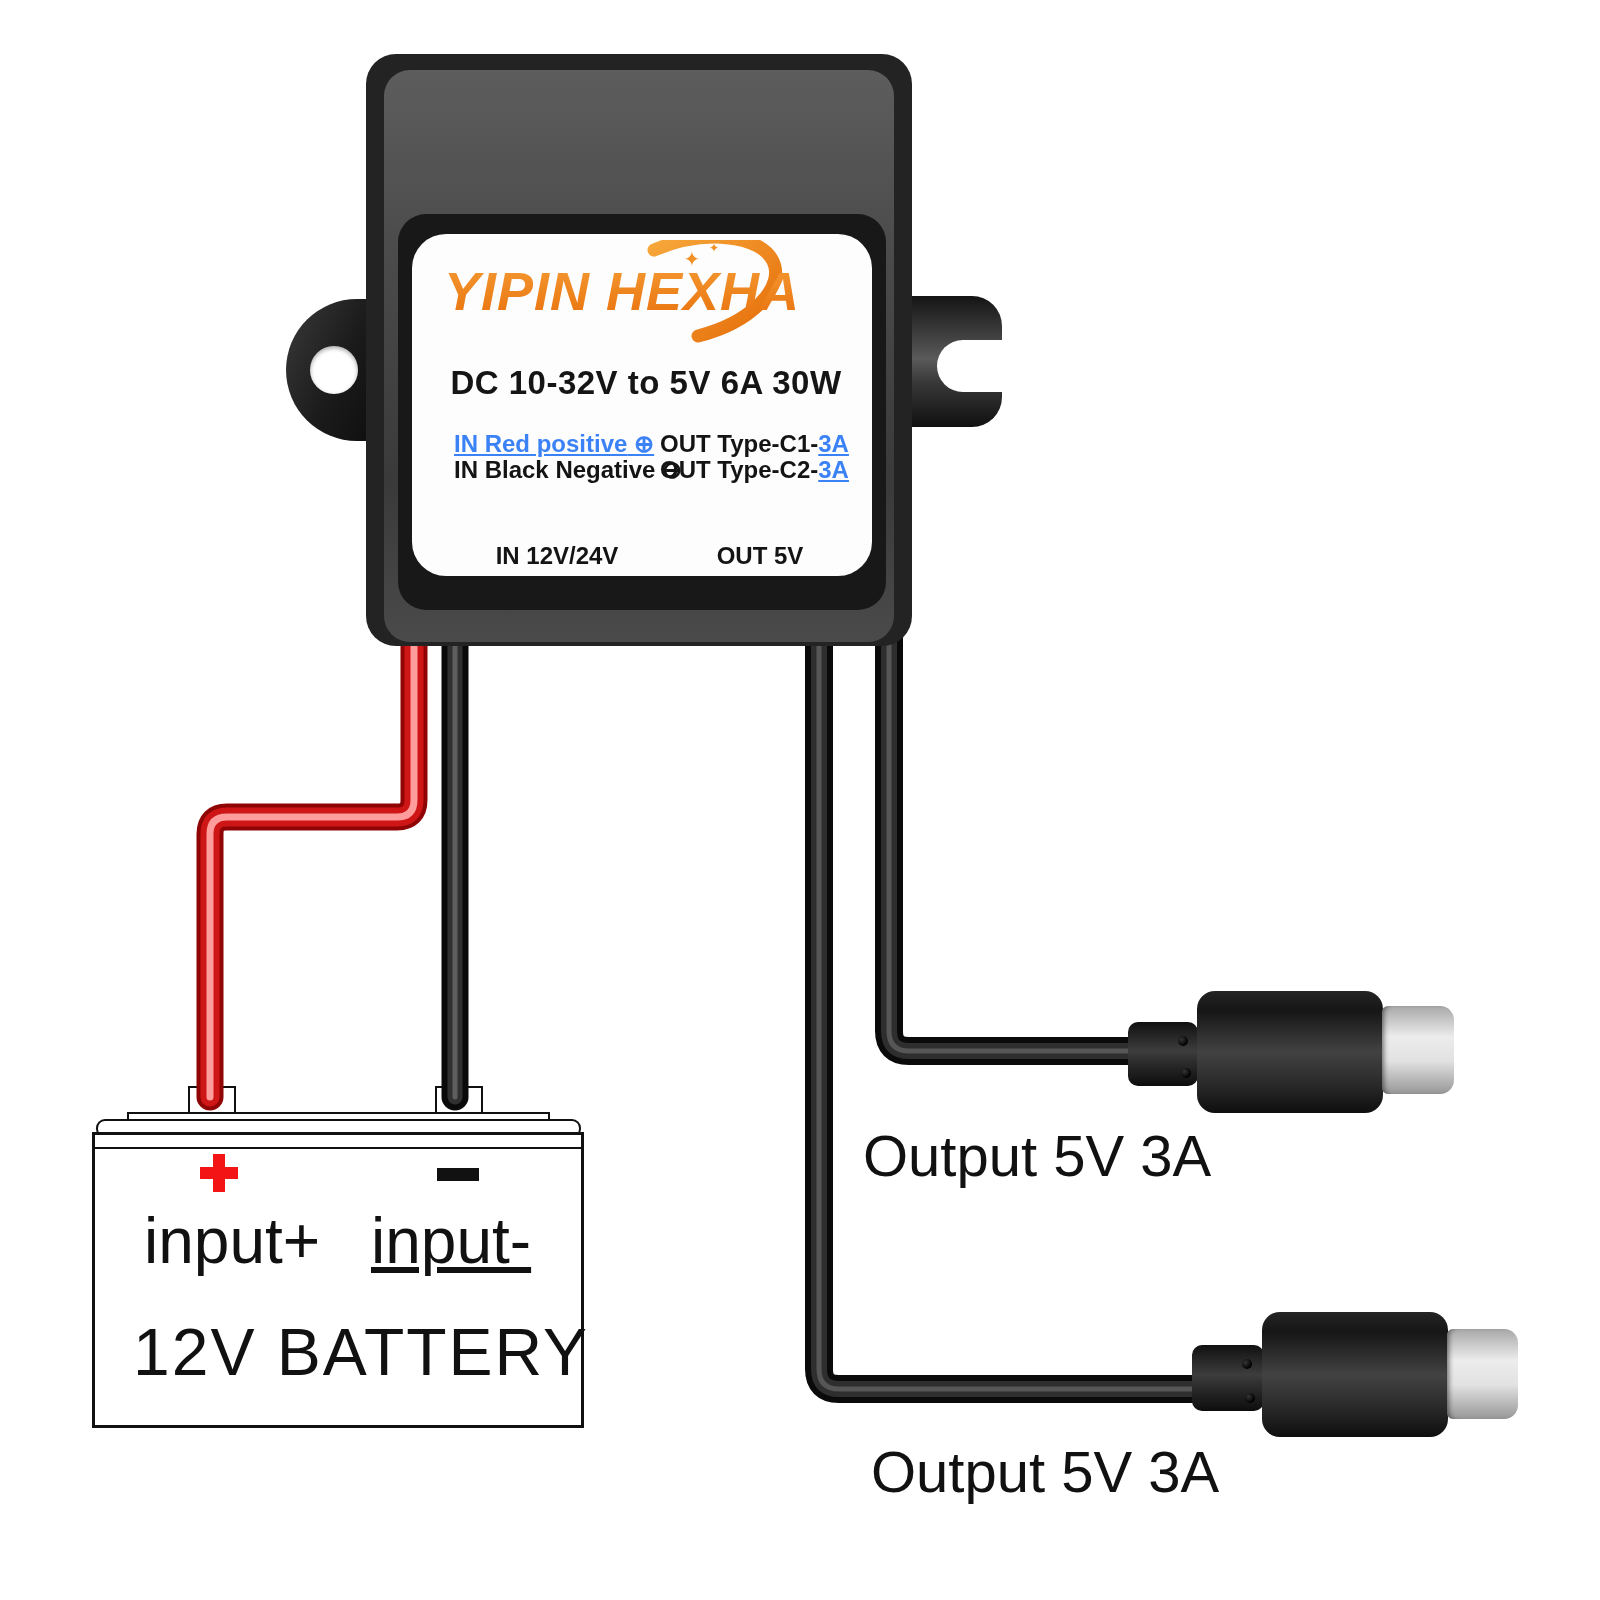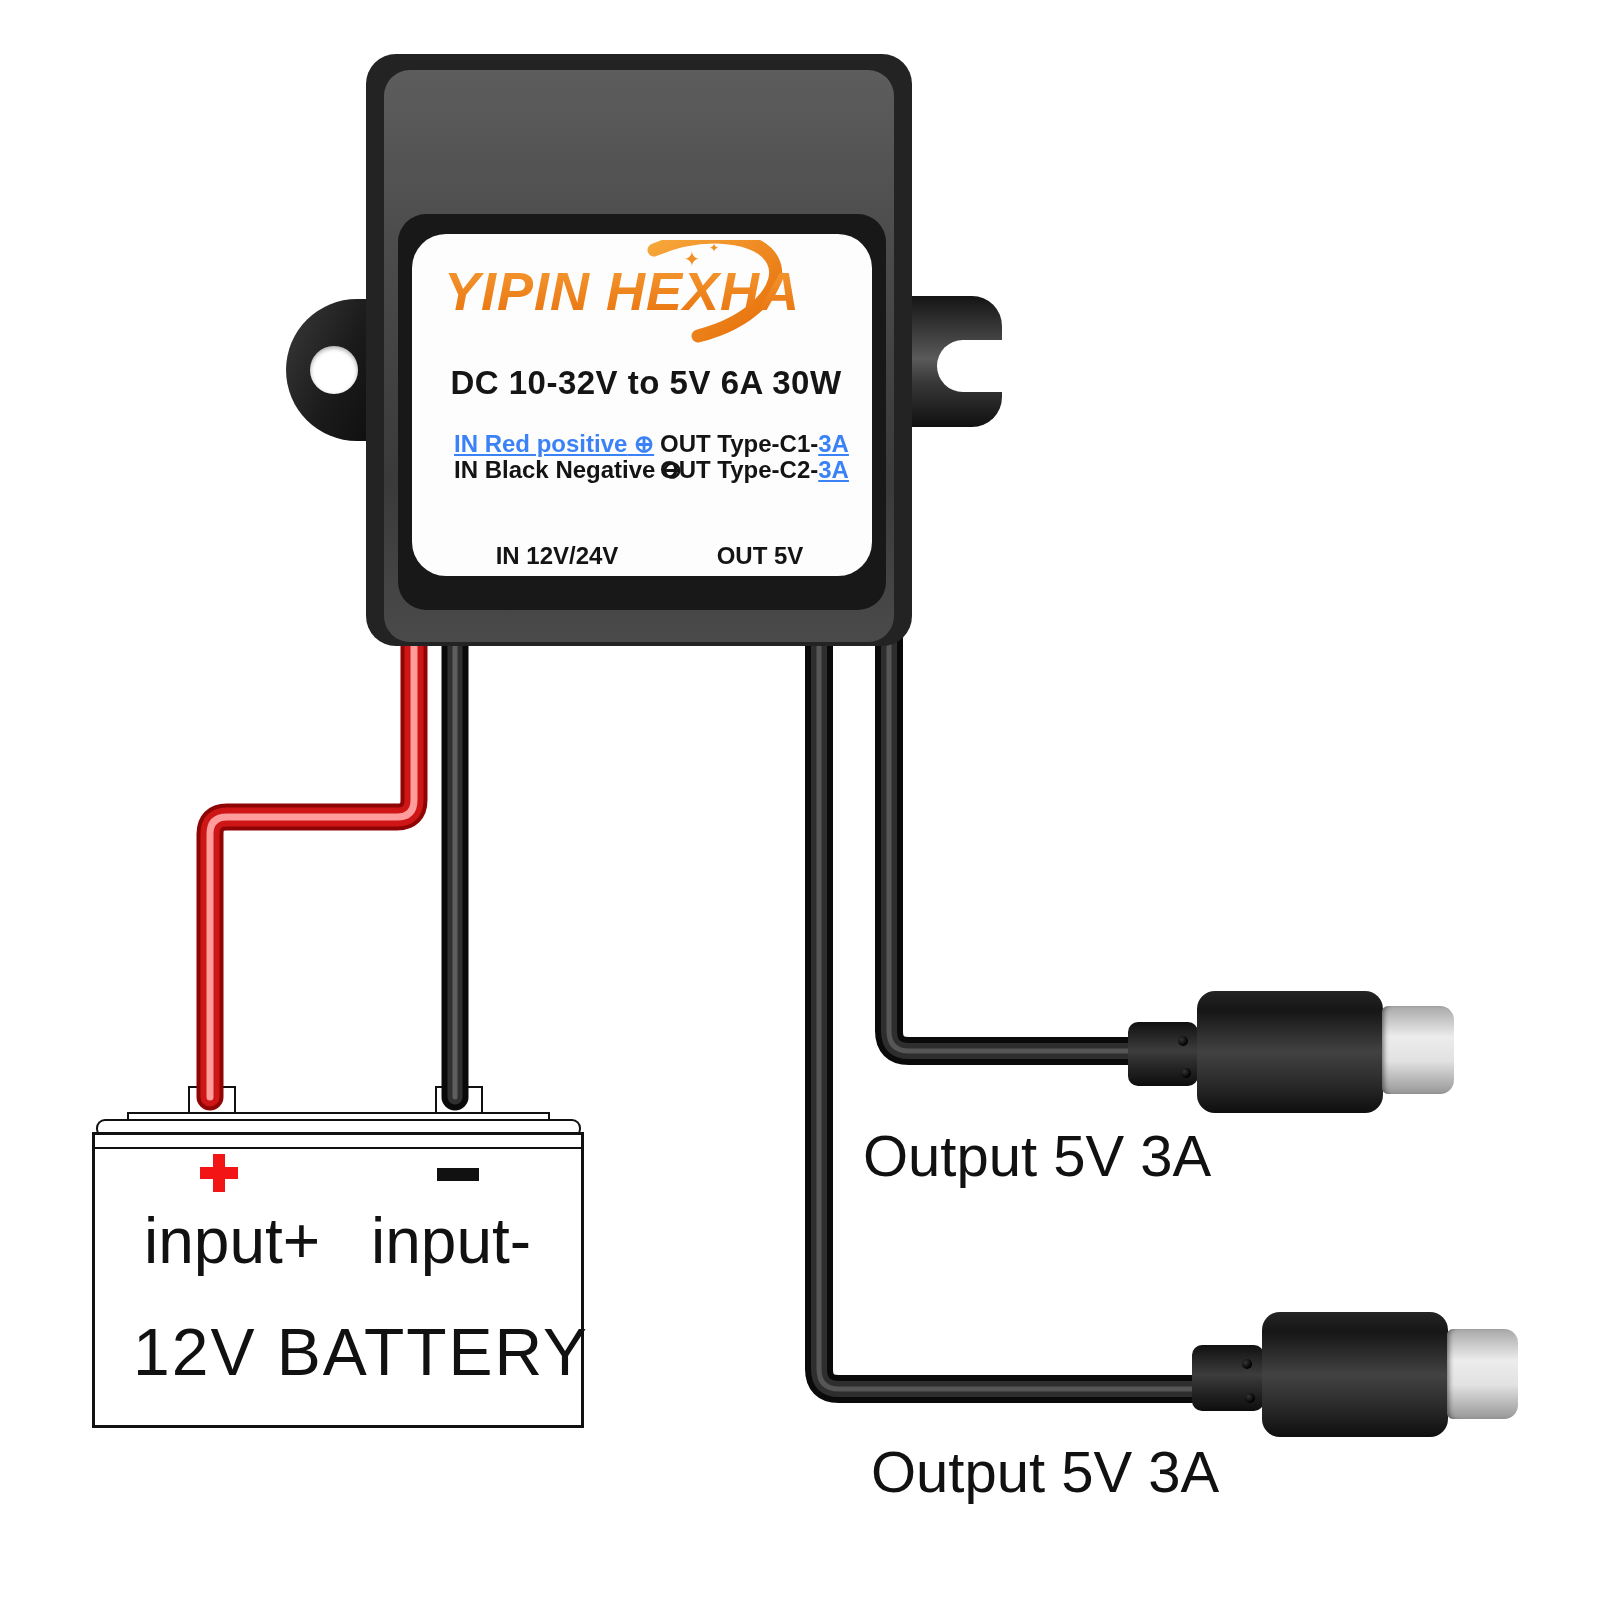--- a/index.html
+++ b/index.html
@@ -50,21 +50,21 @@
     background:#fff;border:2px solid #111;border-radius:9px;}
   .bat-body{position:absolute;left:92px;top:1132px;width:486px;height:290px;
     background:#fff;border:3px solid #111;}
   .bat-seam{position:absolute;left:0;top:12px;width:100%;height:0;border-top:2px solid #111;}
   .plus-sym{position:absolute;left:200px;top:1154px;width:38px;height:38px;}
   .plus-sym .h{position:absolute;left:0;top:13px;width:38px;height:12px;background:#f31515;}
   .plus-sym .v{position:absolute;left:13px;top:0;width:12px;height:38px;background:#f31515;}
   .minus-sym{position:absolute;left:437px;top:1168px;width:42px;height:13px;background:#111;}
   .bat-text{position:absolute;color:#111;white-space:nowrap;}
   .inp-pos{left:128px;top:1204px;font-size:64px;margin-left:16px;}
-  .inp-neg{left:371px;top:1204px;font-size:64px;}
+  .inp-neg{left:371px;top:1204px;font-size:64px;text-decoration:underline;}
   .bat-name{left:133px;top:1314px;font-size:66px;letter-spacing:2px;text-align:center;}
 
   
   .wires{position:absolute;left:0;top:0;width:1600px;height:1600px;z-index:3;}
 
   
   .connector{position:absolute;z-index:5;}
   .strain{position:absolute;border-radius:10px;
     background:linear-gradient(180deg,#101010 0%,#3d3d3d 45%,#2a2a2a 65%,#0d0d0d 100%);}
   .strain .dot{position:absolute;width:10px;height:10px;border-radius:50%;

